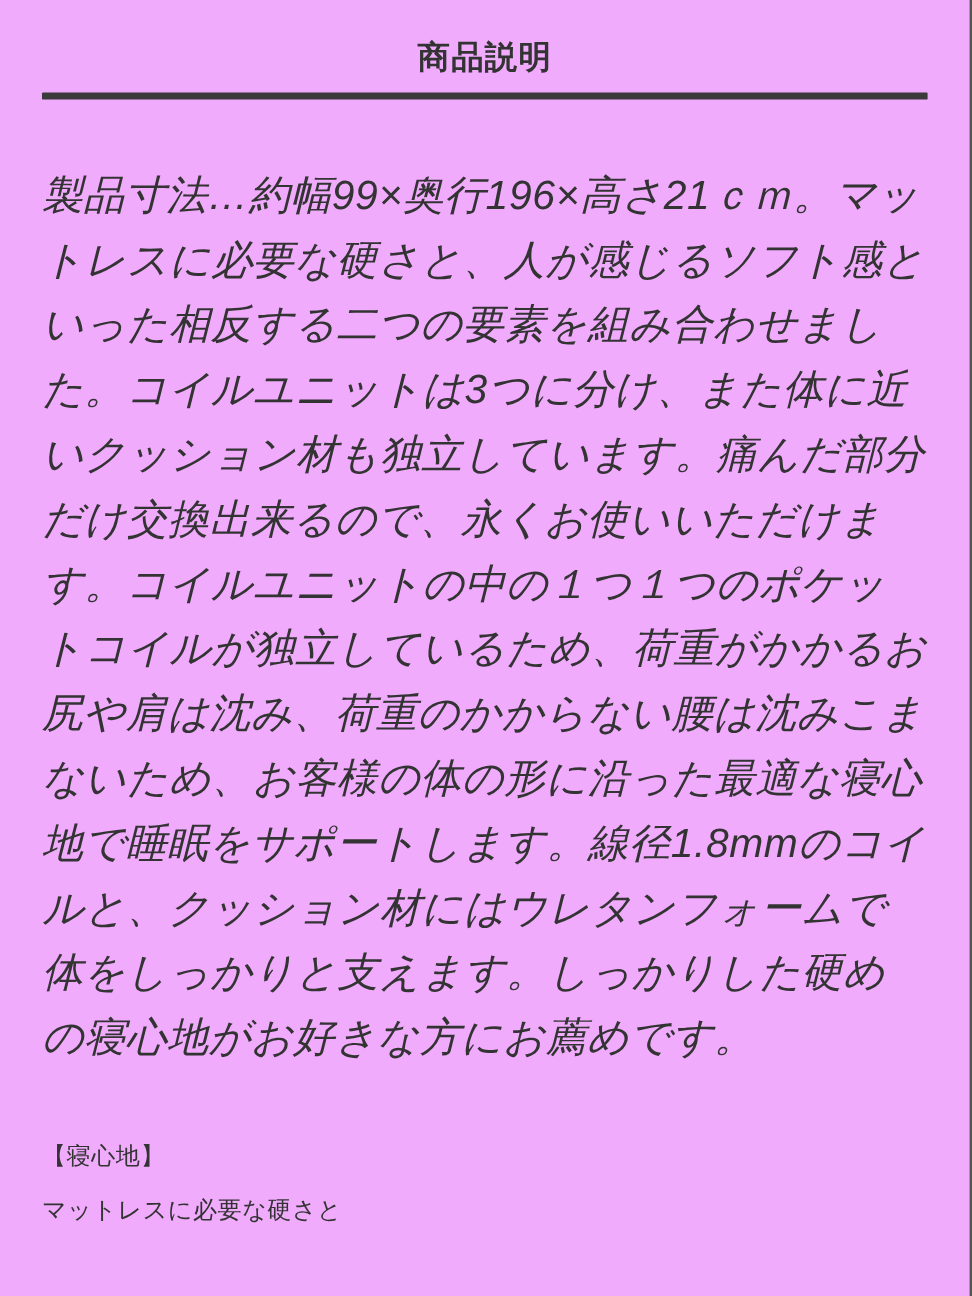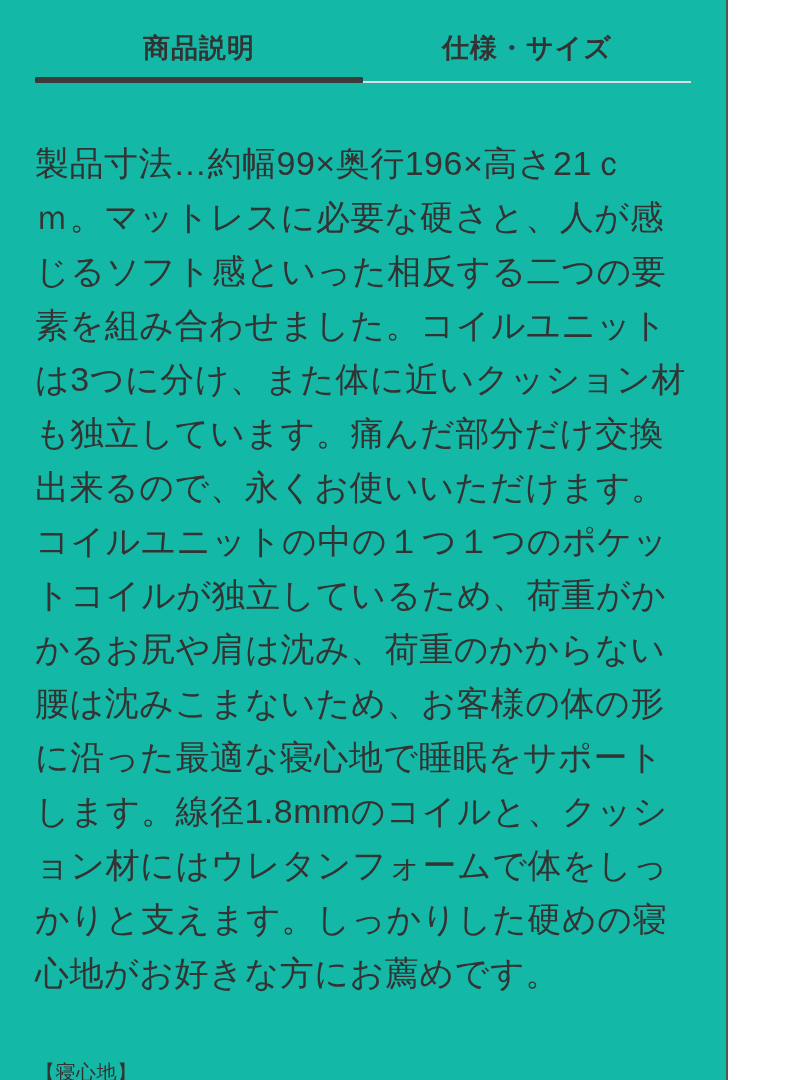--- a/index.html
+++ b/index.html
@@ -7,24 +7,24 @@
     padding: 0;
     background: #ffffff;
   }
   body {
     width: 810px;
     height: 1080px;
     font-family: "Liberation Sans", "DejaVu Sans", sans-serif;
   }
   .page {
     position: relative;
-    width: 728px;
+    width: 810px;
     height: 1080px;
     box-sizing: border-box;
-    background: #14b8a6;
+    background: #f0abfc;
     border-right: 2px solid #555555;
     overflow: hidden;
   }
   .tabbar {
     display: flex;
     margin: 0 35px;
     padding-top: 30px;
   }
   .tab {
     flex: 1;
@@ -55,47 +55,44 @@
     margin: 0 35px;
   }
   .paragraph {
     margin: 53px 0 0 0;
     font-size: 34px;
     line-height: 54px;
     color: #333333;
     letter-spacing: 0.5px;
     text-align: left;
     word-break: break-all;
+    font-style: italic;
   }
   .section {
     margin-top: 50px;
     font-size: 20px;
     line-height: 45px;
     color: #333333;
     letter-spacing: 0.5px;
   }
 </style>
 </head>
 <body>
 
 <div class="page">
 
   <nav class="tabbar">
     <div class="tab active">
       <span>商品説明</span>
       <span class="underline"></span>
     </div>
-    <div class="tab">
-      <span>仕様・サイズ</span>
-      <span class="underline"></span>
-    </div>
   </nav>
 
   <main class="content">
     <p class="paragraph">製品寸法…約幅99×奥行196×高さ21ｃｍ。マットレスに必要な硬さと、人が感じるソフト感といった相反する二つの要素を組み合わせました。コイルユニットは3つに分け、また体に近いクッション材も独立しています。痛んだ部分だけ交換出来るので、永くお使いいただけます。コイルユニットの中の１つ１つのポケットコイルが独立しているため、荷重がかかるお尻や肩は沈み、荷重のかからない腰は沈みこまないため、お客様の体の形に沿った最適な寝心地で睡眠をサポートします。線径1.8mmのコイルと、クッション材にはウレタンフォームで体をしっかりと支えます。しっかりした硬めの寝心地がお好きな方にお薦めです。</p>
 
     <div class="section">
       <div>【寝心地】</div>
-      <div>しっかりした硬めの寝心地</div>
+      <div>マットレスに必要な硬さと</div>
     </div>
   </main>
 
 </div>
 
 </body></html>

